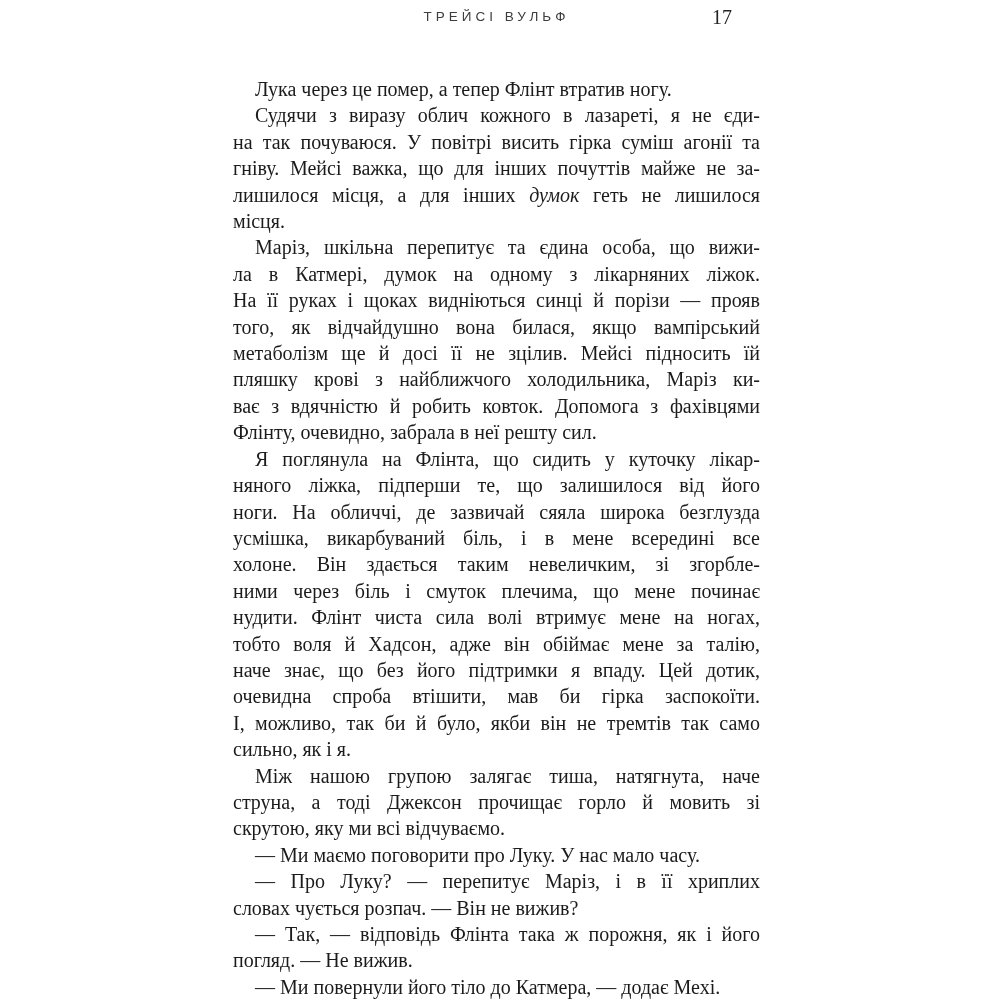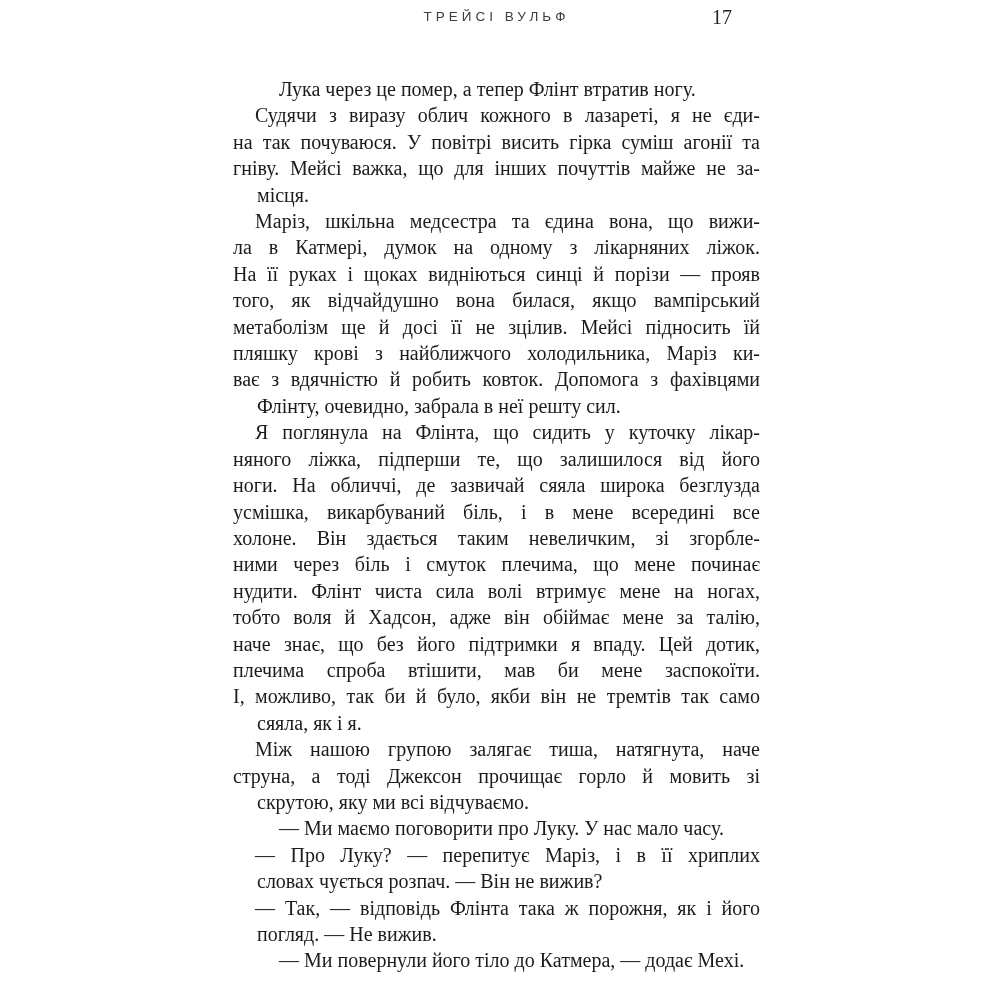--- a/index.html
+++ b/index.html
@@ -50,21 +50,20 @@
   }
   .paragraph { margin: 0; }
   .line {
     text-align: justify;
     text-align-last: justify;
     white-space: normal;
   }
   .line.last {
     text-align: left;
     text-align-last: left;
-    margin-left: 24px;
   }
   .line.indent { text-indent: 22px; }
   .line i { font-style: italic; }
 </style>
 </head>
 <body>
 
 <div class="page" style="background: rgb(255, 255, 255);">
   <header class="running-head">
     <span class="author">ТРЕЙСІ ВУЛЬФ</span>
@@ -72,45 +71,46 @@
   </header>
 
   <main class="text-block" style="color: rgb(27, 27, 27);">
       <div class="paragraph">
         <div class="line indent last">Лука через це помер, а тепер Флінт втратив ногу.</div>
       </div>
       <div class="paragraph">
         <div class="line indent">Судячи з виразу облич кожного в лазареті, я не єди-</div>
         <div class="line">на так почуваюся. У повітрі висить гірка суміш агонії та</div>
         <div class="line">гніву. Мейсі важка, що для інших почуттів майже не за-</div>
+        <div class="line">лишилося місця, а для інших <i>думок</i> геть не лишилося</div>
         <div class="line last">місця.</div>
       </div>
       <div class="paragraph">
-        <div class="line indent">Маріз, шкільна медсестра та єдина вона, що вижи-</div>
+        <div class="line indent">Маріз, шкільна перепитує та єдина особа, що вижи-</div>
         <div class="line">ла в Катмері, думок на одному з лікарняних ліжок.</div>
         <div class="line">На її руках і щоках видніються синці й порізи — прояв</div>
         <div class="line">того, як відчайдушно вона билася, якщо вампірський</div>
         <div class="line">метаболізм ще й досі її не зцілив. Мейсі підносить їй</div>
         <div class="line">пляшку крові з найближчого холодильника, Маріз ки-</div>
         <div class="line">ває з вдячністю й робить ковток. Допомога з фахівцями</div>
         <div class="line last">Флінту, очевидно, забрала в неї решту сил.</div>
       </div>
       <div class="paragraph">
         <div class="line indent">Я поглянула на Флінта, що сидить у куточку лікар-</div>
         <div class="line">няного ліжка, підперши те, що залишилося від його</div>
         <div class="line">ноги. На обличчі, де зазвичай сяяла широка безглузда</div>
         <div class="line">усмішка, викарбуваний біль, і в мене всередині все</div>
         <div class="line">холоне. Він здається таким невеличким, зі згорбле-</div>
         <div class="line">ними через біль і смуток плечима, що мене починає</div>
         <div class="line">нудити. Флінт чиста сила волі втримує мене на ногах,</div>
         <div class="line">тобто воля й Хадсон, адже він обіймає мене за талію,</div>
         <div class="line">наче знає, що без його підтримки я впаду. Цей дотик,</div>
-        <div class="line">плечима спроба втішити, мав би мене заспокоїти.</div>
+        <div class="line">очевидна спроба втішити, мав би гірка заспокоїти.</div>
         <div class="line">І, можливо, так би й було, якби він не тремтів так само</div>
-        <div class="line last">сяяла, як і я.</div>
+        <div class="line last">сильно, як і я.</div>
       </div>
       <div class="paragraph">
         <div class="line indent">Між нашою групою залягає тиша, натягнута, наче</div>
         <div class="line">струна, а тоді Джексон прочищає горло й мовить зі</div>
         <div class="line last">скрутою, яку ми всі відчуваємо.</div>
       </div>
       <div class="paragraph">
         <div class="line indent last">— Ми маємо поговорити про Луку. У нас мало часу.</div>
       </div>
       <div class="paragraph">

